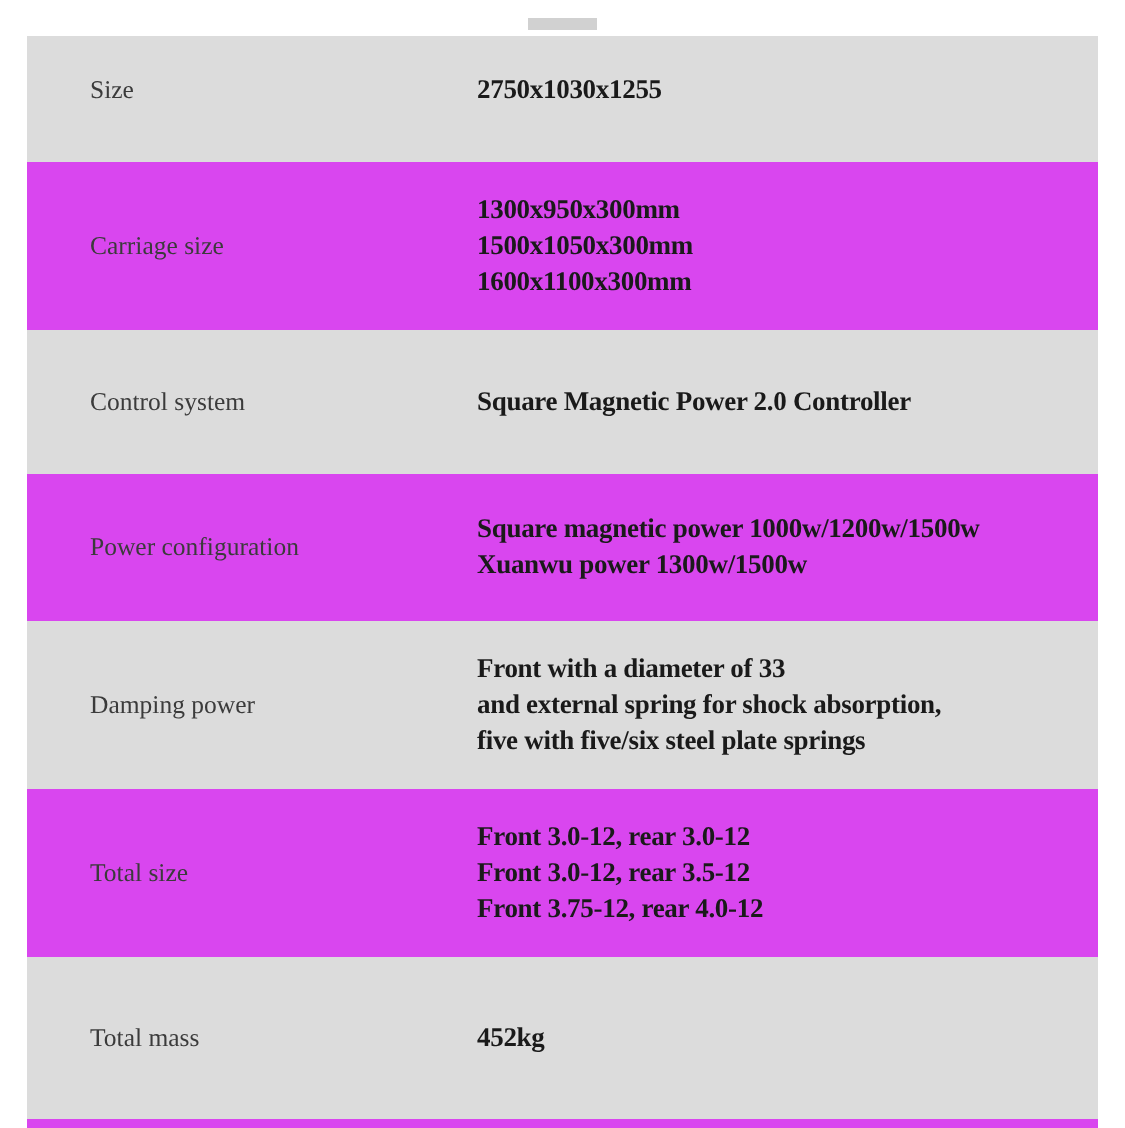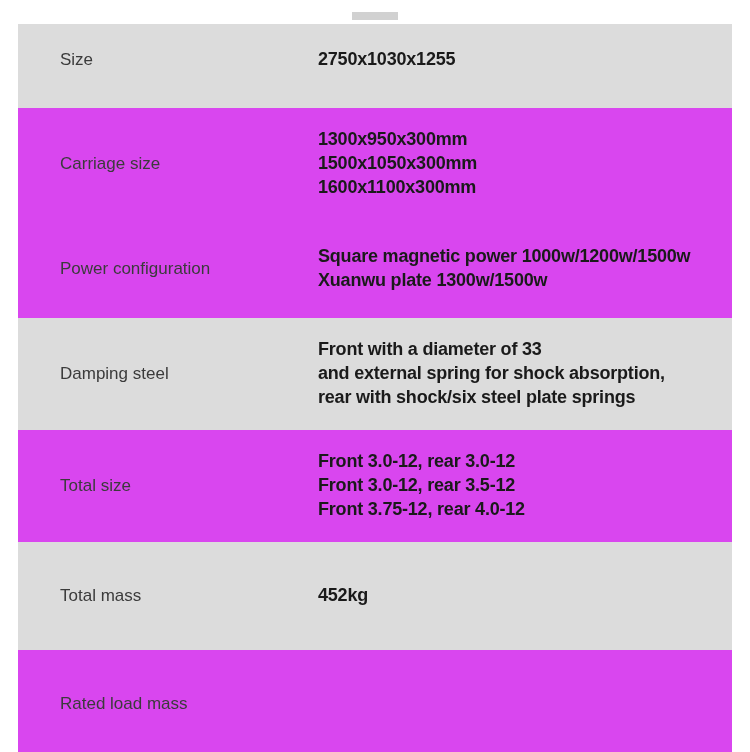--- a/index.html
+++ b/index.html
@@ -29,20 +29,21 @@
   }
   .spec-table tr.row-odd td {
     background: #dcdcdc;
   }
   .spec-table tr.row-even td {
     background: #d946ef;
   }
   .spec-table td {
     vertical-align: middle;
     padding: 0;
+    font-family: Liberation Serif, serif;
   }
   td.label-cell {
     width: 258px;
     padding: 10px 0 10px 42px;
     font-size: 17px;
     color: #3b3b3b;
     font-weight: 400;
     line-height: 1.3;
   }
   td.value-cell {
@@ -100,35 +101,41 @@
 
       <tr class="row-even h-triple">
         <td class="label-cell">Carriage size</td>
         <td class="value-cell">
           <span class="value-line">1300x950x300mm</span>
           <span class="value-line">1500x1050x300mm</span>
           <span class="value-line">1600x1100x300mm</span>
         </td>
       </tr>
 
+      <tr class="row-odd h-single">
+        <td class="label-cell">Control system</td>
+        <td class="value-cell">
+          <span class="value-line">Square Magnetic Power 2.0 Controller</span>
+        </td>
+      </tr>
 
       <tr class="row-even h-double">
         <td class="label-cell">Power configuration</td>
         <td class="value-cell">
           <span class="value-line">Square magnetic power 1000w/1200w/1500w</span>
-          <span class="value-line">Xuanwu plate 1300w/1500w</span>
+          <span class="value-line">Xuanwu power 1300w/1500w</span>
         </td>
       </tr>
 
       <tr class="row-odd h-triple">
-        <td class="label-cell">Damping steel</td>
+        <td class="label-cell">Damping power</td>
         <td class="value-cell">
           <span class="value-line">Front with a diameter of 33</span>
           <span class="value-line">and external spring for shock absorption,</span>
-          <span class="value-line">rear with shock/six steel plate springs</span>
+          <span class="value-line">five with five/six steel plate springs</span>
         </td>
       </tr>
 
       <tr class="row-even h-triple">
         <td class="label-cell">Total size</td>
         <td class="value-cell">
           <span class="value-line">Front 3.0-12, rear 3.0-12</span>
           <span class="value-line">Front 3.0-12, rear 3.5-12</span>
           <span class="value-line">Front 3.75-12, rear 4.0-12</span>
         </td>

